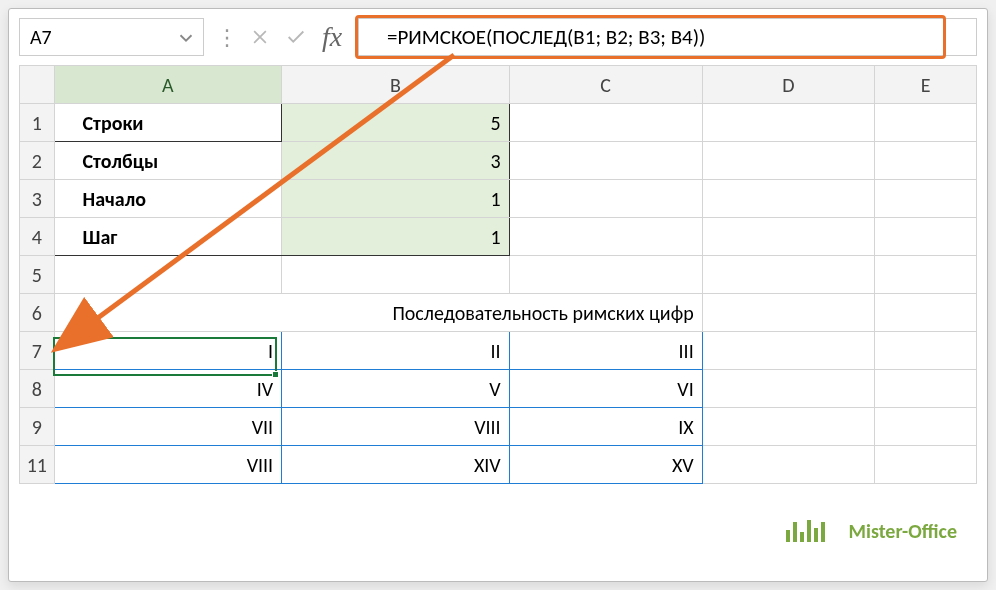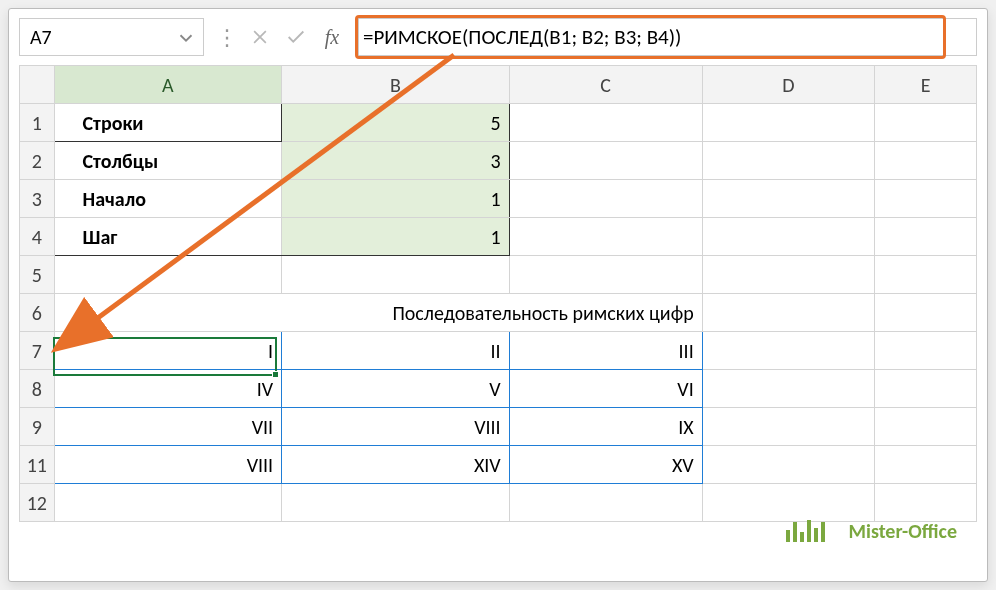--- a/index.html
+++ b/index.html
@@ -50,27 +50,27 @@
     .fb-buttons .sep { color: #999; font-size: 22px; }
     .fb-btn {
       width: 28px;
       height: 28px;
       display: flex;
       align-items: center;
       justify-content: center;
       color: #a0a0a0;
       font-size: 20px;
     }
-    .fx-btn { font-style: italic; color: #666; font-family: 'Times New Roman', serif; font-size: 20px; }
+    .fx-btn { font-style: italic; color: #666; font-family: 'Times New Roman', serif; font-size: 28px; }
     .formula-input {
       flex: 1;
       height: 38px;
       border: 1px solid #ccc;
       background: #fff;
-      padding: 0 4px;
+      padding: 0 28px;
       font-size: 21px;
       display: flex;
       align-items: center;
       position: relative;
     }
     .formula-highlight {
       position: absolute;
       border: 3px solid #e8702a;
       border-radius: 4px;
       left: -4px;
@@ -294,28 +294,20 @@
         <td class="cell"></td>
       </tr>
       <tr>
         <td class="rowhead">11</td>
         <td class="cell center spill-border">VIII</td>
         <td class="cell center spill-border">XIV</td>
         <td class="cell center spill-border">XV</td>
         <td class="cell"></td>
         <td class="cell"></td>
       </tr>
-      <tr>
-        <td class="rowhead">12</td>
-        <td class="cell"></td>
-        <td class="cell"></td>
-        <td class="cell"></td>
-        <td class="cell"></td>
-        <td class="cell"></td>
-      </tr>
     </tbody>
       </table>
 
     <div class="active-cell" style="left:34px; top:272px; width:224px; height:39px;">
       <div class="handle"></div>
     </div>
   </div>
 
   <svg class="arrow-svg" viewBox="0 0 420 310">
     <defs>

